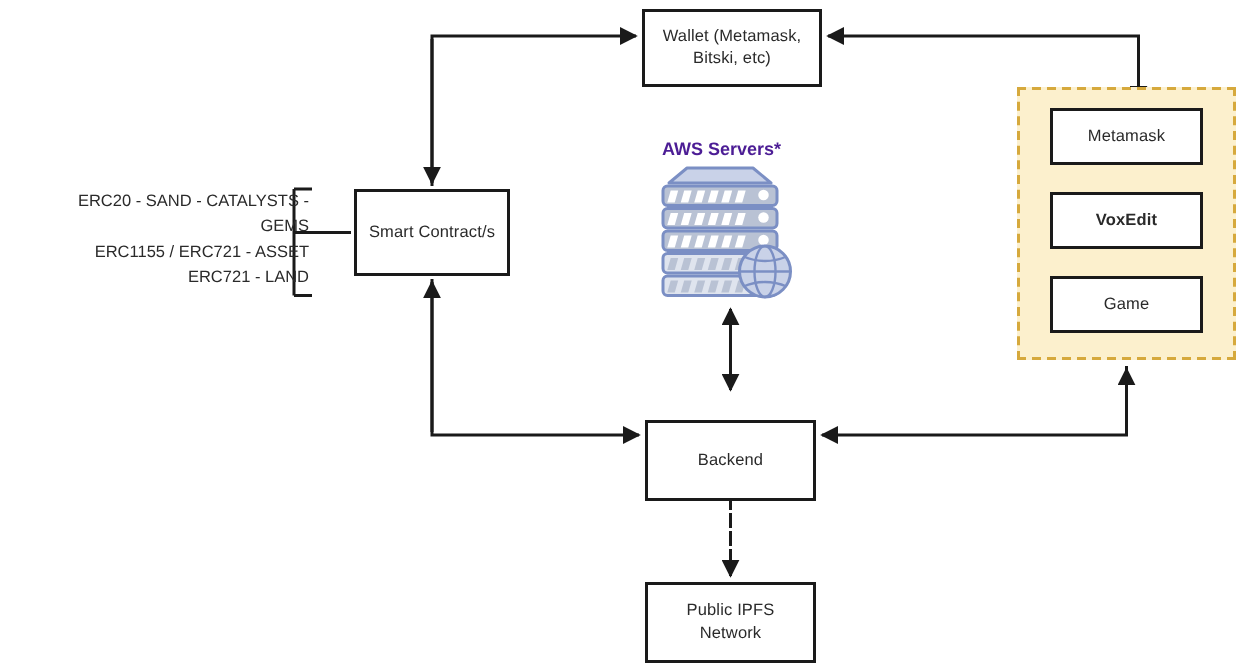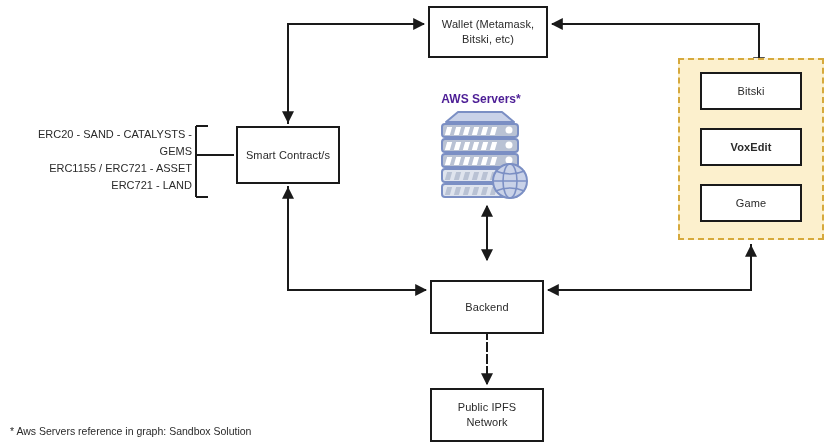--- a/index.html
+++ b/index.html
@@ -62,21 +62,21 @@
   #node-contract { left: 236px; top: 126px; width: 104px; height: 58px; }
   #node-backend  { left: 430px; top: 264px; width: 114px; height: 54px; margin-top: 16px; }
   #node-ipfs     { left: 430px; top: 388px; width: 114px; height: 54px; }
 
   #node-browser  { left: 700px; top: 72px;  width: 102px; height: 38px; }
   #node-voxedit  { left: 700px; top: 128px; width: 102px; height: 38px; font-weight: bold; }
   #node-game     { left: 700px; top: 184px; width: 102px; height: 38px; }
 
   #erc-labels {
     position: absolute;
-    left: 6px;
+    left: 20px;
     top: 126px;
     width: 186px;
     text-align: right;
     font-size: 11px;
     color: #2a2a2a;
     line-height: 1.55;
   }
 
   #aws-title {
     position: absolute;
@@ -154,21 +154,21 @@
 
       <path d="M 487 384 L 487 322" stroke-dasharray="6 6" marker-end="url(#arrow-dash)"></path>
       <path d="M 487 322 L 487 384" stroke-dasharray="6 6" marker-end="url(#arrow-dash)"></path>
     </g>
   </svg>
 
   <div id="clients-label">Clients</div>
   <div id="clients-panel"></div>
 
   <div class="node" id="node-browser">
-    <span>Bitski</span>
+    <span>Metamask</span>
   </div>
   <div class="node" id="node-voxedit">
     <span>VoxEdit</span>
   </div>
   <div class="node" id="node-game">
     <span>Game</span>
   </div>
 
   <div class="node" id="node-wallet">
     <div>
@@ -263,15 +263,14 @@
     </g>
   </svg>
 
   <div id="erc-labels">
     <div>ERC20 - SAND - CATALYSTS - GEMS</div>
     <div>ERC1155 / ERC721 - ASSET</div>
     <div>ERC721 - LAND</div>
   </div>
 
 
-  <div id="footnote">* Aws Servers reference in graph: Sandbox Solution</div>
 
 </div>
 
 </body></html>

